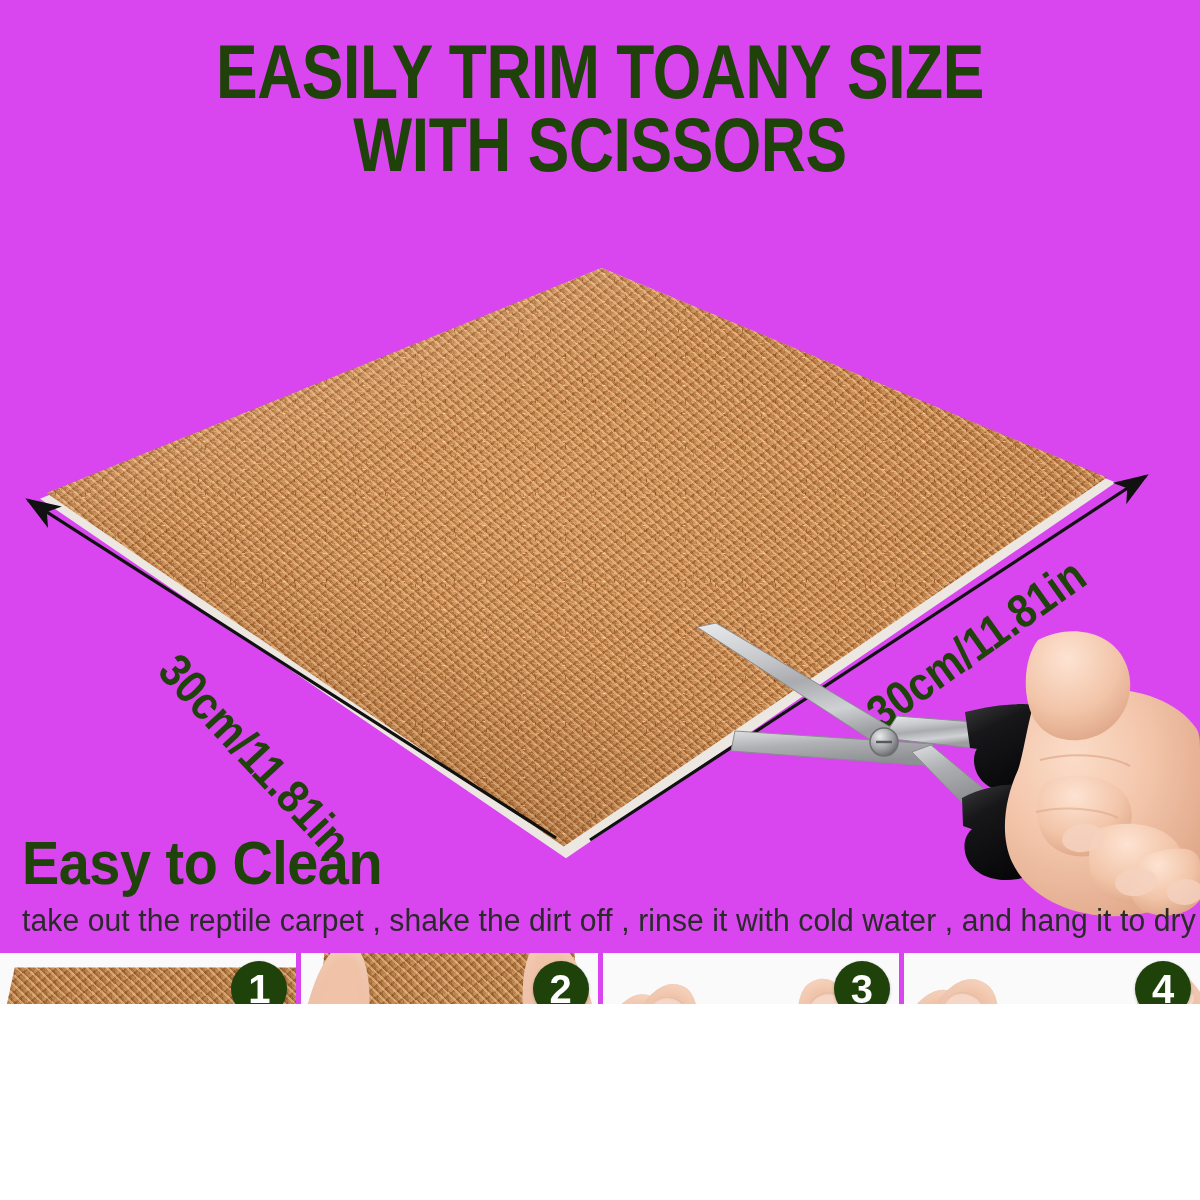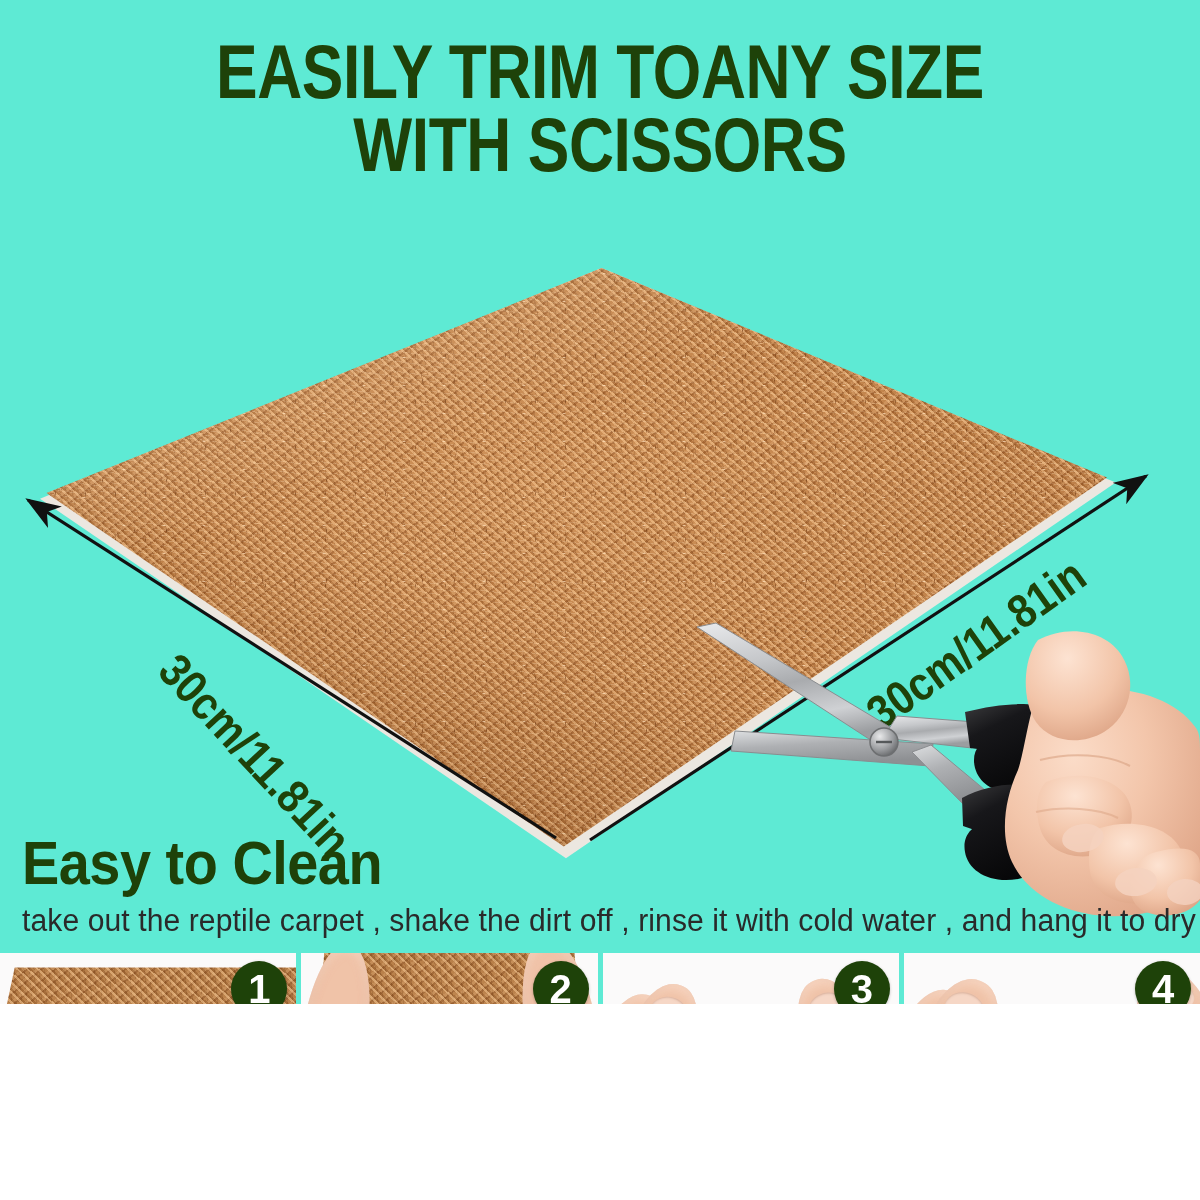--- a/index.html
+++ b/index.html
@@ -4,21 +4,21 @@
 <title>Reptile Carpet Product Infographic</title>
 <style>
   html,body{margin:0;padding:0;}
   body{
     width:1200px;height:1200px;
     background:#ffffff;
     font-family:"Liberation Sans",sans-serif;
     overflow:hidden;
     position:relative;
   }
-  .stage{position:relative;width:1200px;height:1004px;background:#5eead4;overflow:hidden;}
+  .stage{position:relative;width:1200px;height:1004px;background:#d946ef;overflow:hidden;}
 
   
   .headline{
     position:absolute;left:0;top:36px;width:1200px;
     text-align:center;
     color:#1e4209;
     font-family:"Liberation Sans Narrow","Liberation Sans",sans-serif;
     font-weight:bold;
     font-size:76px;
     line-height:0.96;

